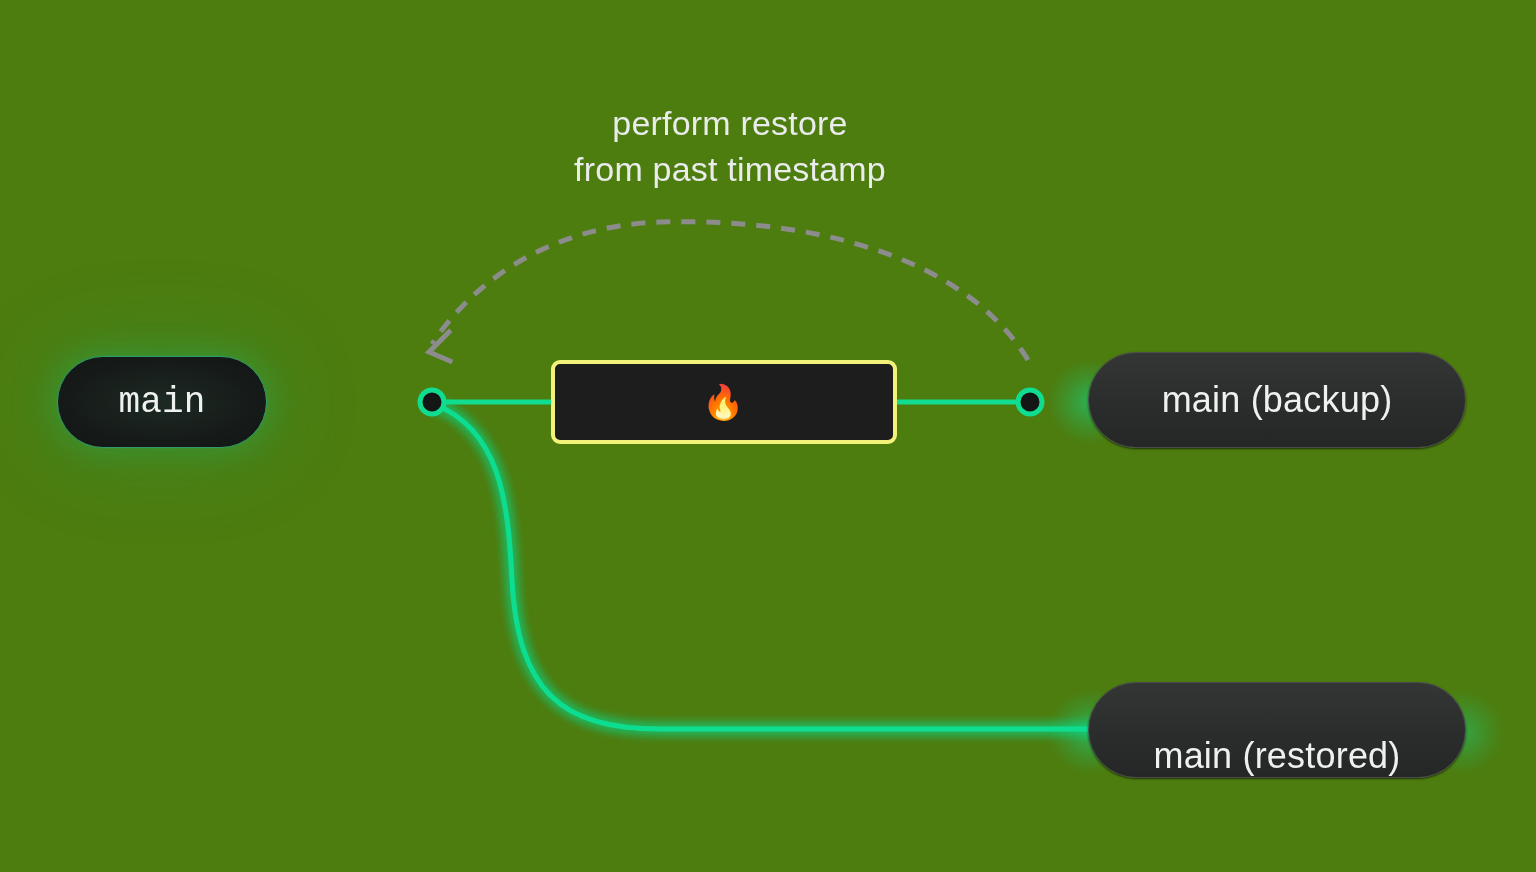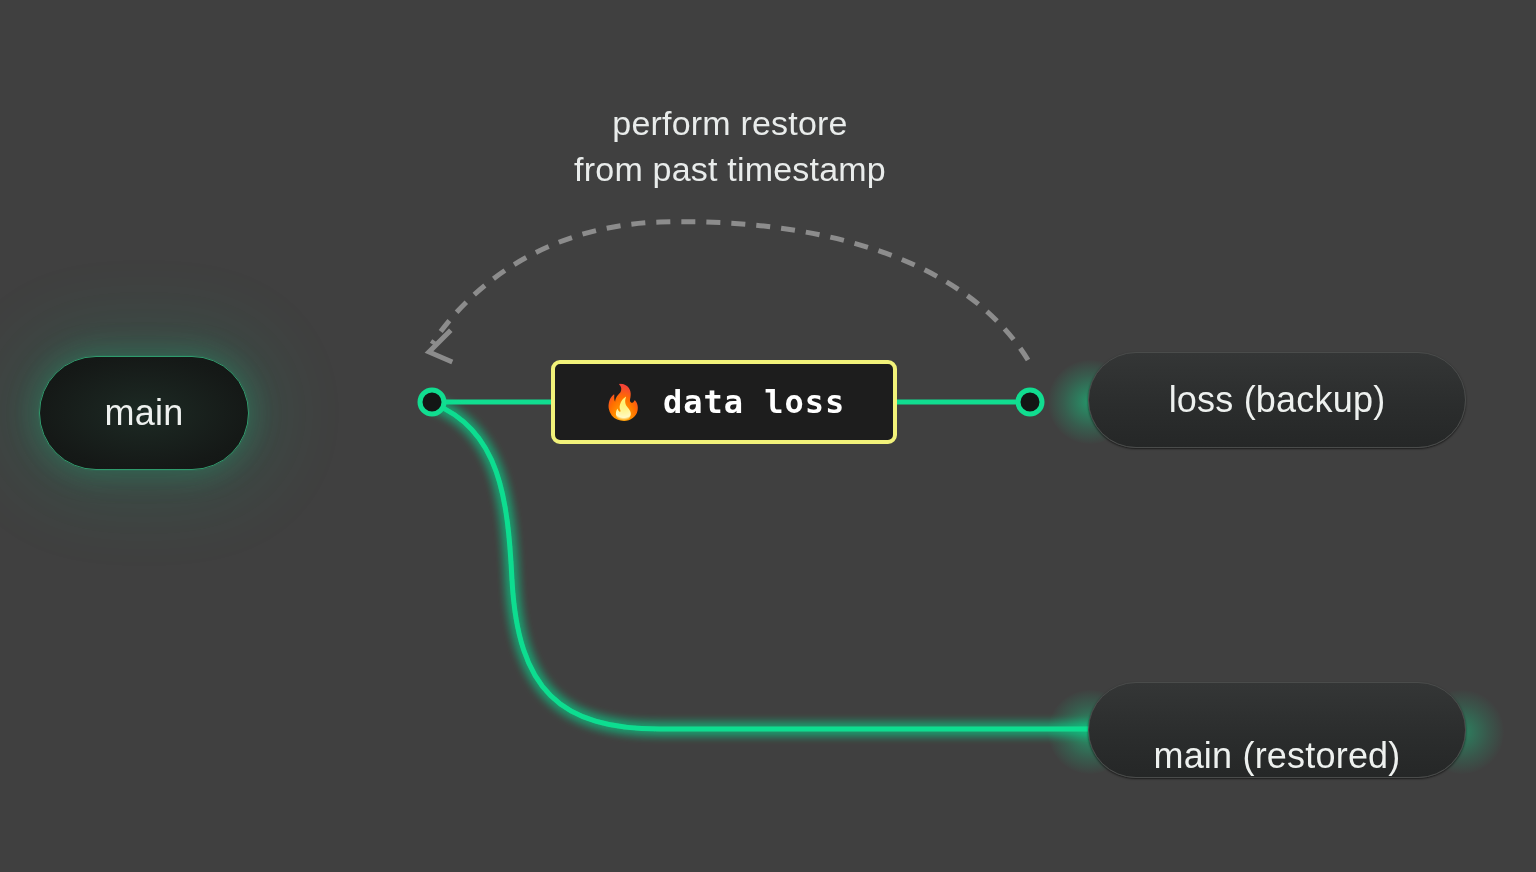--- a/index.html
+++ b/index.html
@@ -4,21 +4,21 @@
 <style>
   html, body {
     margin: 0;
     padding: 0;
     background: #0c0e0d;
   }
   #canvas {
     position: relative;
     width: 1536px;
     height: 872px;
-    background: #404040;
+    background: #4d7c0f;
     overflow: hidden;
     font-family: "Liberation Sans", sans-serif;
   }
 
   
   .caption {
     position: absolute;
     left: 0;
     top: 100px;
     width: 1460px;
@@ -51,31 +51,32 @@
     box-sizing: border-box;
     color: #eef1ef;
     font-size: 36px;
     font-weight: 400;
     letter-spacing: 0.2px;
     white-space: nowrap;
   }
   .node-label { pointer-events: none; }
 
   .node-main {
-    left: 39px;
+    left: 57px;
     top: 356px;
     width: 210px;
-    height: 114px;
+    height: 92px;
     border: 1.6px solid #2f9a6c;
     background:
       radial-gradient(ellipse at 50% 50%, #1d2a24 0%, #151917 70%, #121514 100%);
     box-shadow:
       0 0 0 1px rgba(35,190,130,0.10),
       0 0 28px 6px rgba(16,200,130,0.22),
       0 0 80px 26px rgba(16,200,130,0.12);
+    font-family: Liberation Mono, monospace;
   }
 
   .node-grey {
     width: 378px;
     height: 96px;
     border: 1.5px solid #4a4c4b;
     background: linear-gradient(180deg, #343636 0%, #2b2d2d 55%, #252727 100%);
     box-shadow: 0 1px 2px rgba(0,0,0,0.6);
   }
   .node-backup  { left: 1088px; top: 352px; }
@@ -161,25 +162,24 @@
 
     <circle cx="432" cy="402" r="12" fill="#131615" stroke="#11dd90" stroke-width="5"></circle>
     <circle cx="1030" cy="402" r="12" fill="#131615" stroke="#11dd90" stroke-width="5"></circle>
   </svg>
 
   <div class="node node-main">
     <span class="node-label">main</span>
   </div>
 
   <div class="node node-grey node-backup">
-    <span class="node-label">loss (backup)</span>
+    <span class="node-label">main (backup)</span>
   </div>
 
   <div class="node node-grey node-restored">
     <span class="node-label">main (restored)</span>
   </div>
 
   <div class="dataloss">
     <span class="dataloss-emoji">🔥</span>
-    <span class="dataloss-text">data loss</span>
   </div>
 
 </div>
 
 </body></html>

